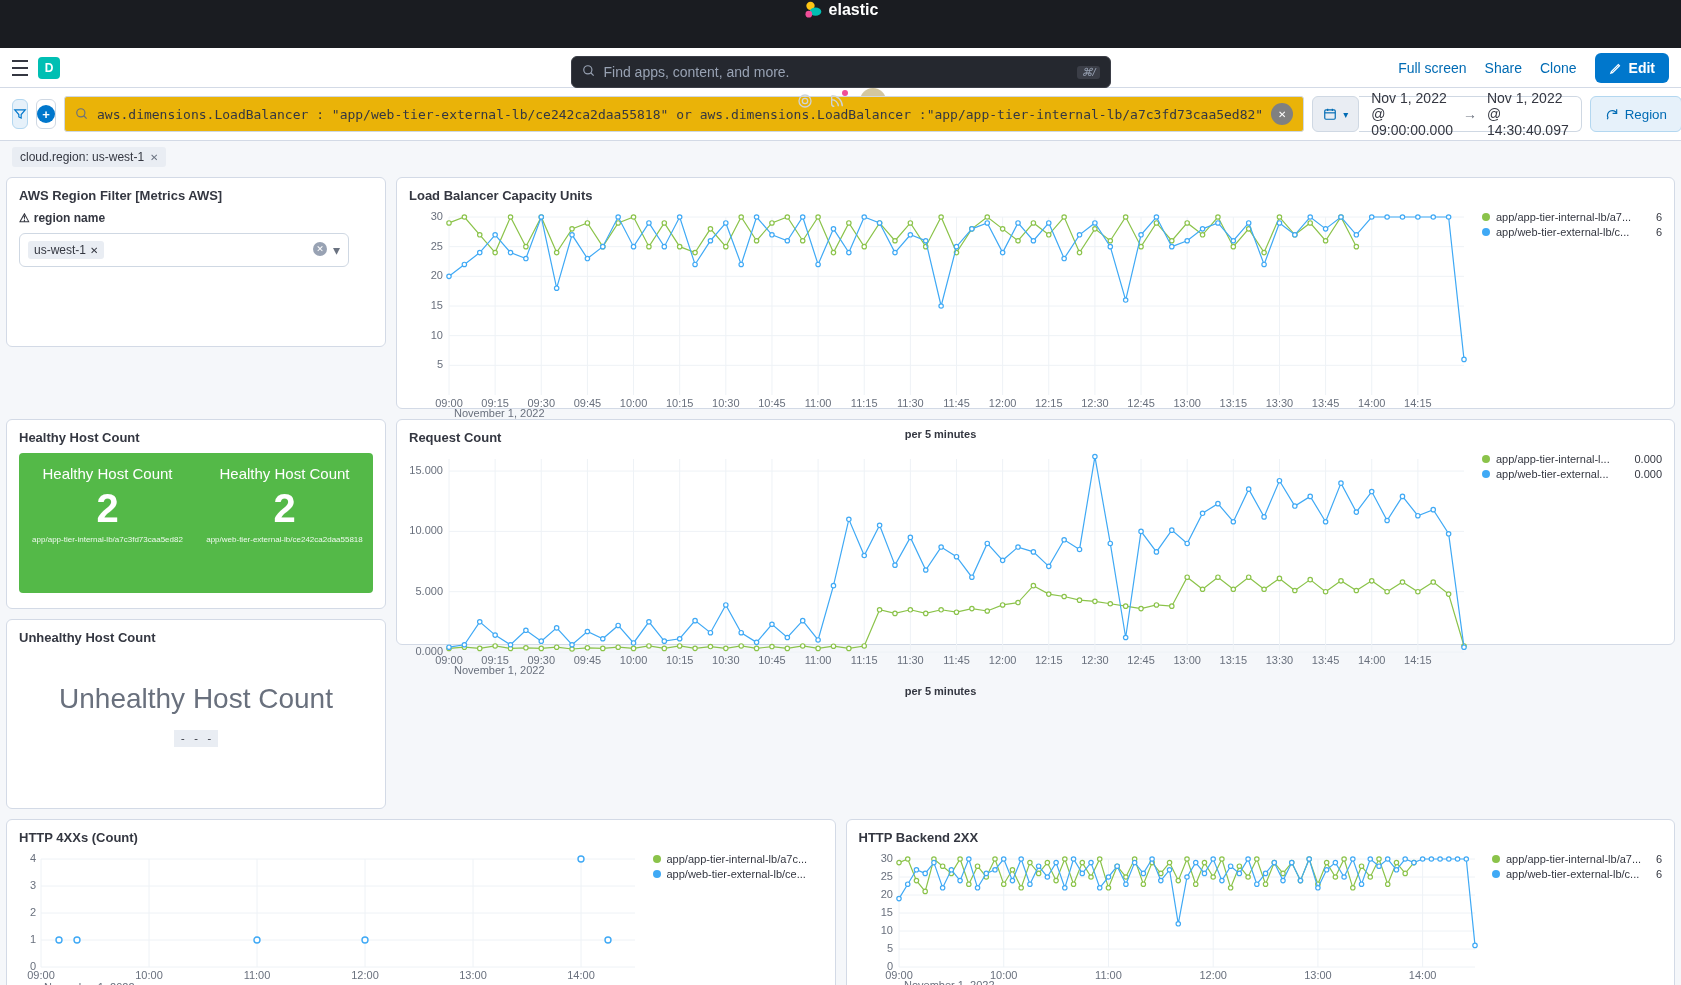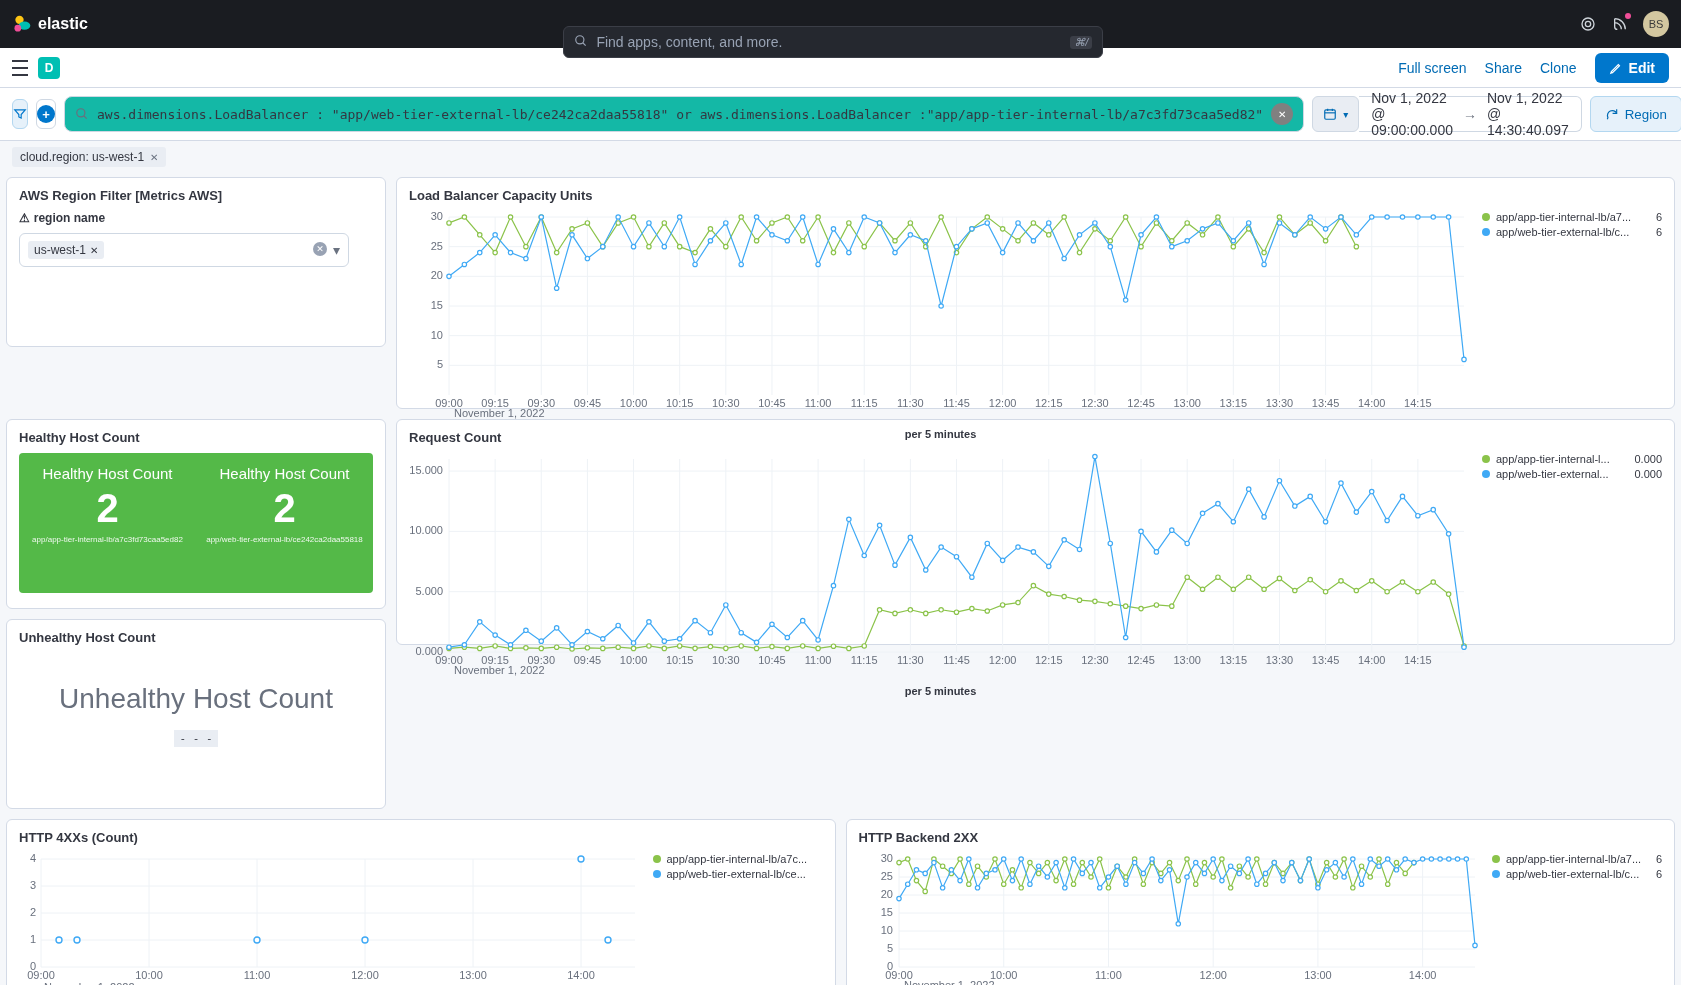--- a/index.html
+++ b/index.html
@@ -1,17 +1,17 @@
 <!DOCTYPE html>
 <html><head>
 <meta charset="utf-8">
 <style>
 * { box-sizing: border-box; margin: 0; padding: 0; }
 html, body { width: 1681px; height: 985px; font-family: -apple-system, BlinkMacSystemFont, "Segoe UI", Helvetica, Arial, sans-serif; font-size: 14px; color: #343741; background: #f5f7fa; overflow: hidden; }
-.topbar { height: 48px; background: #1a1c21; display: flex; align-items: center; padding: 0 12px; color: #fff; }
+.topbar { height: 48px; background: #1a1c21; display: flex; align-items: center; padding: 0 12px; color: #fff; flex-direction: column; }
 .logo { display: flex; align-items: center; gap: 6px; font-size: 16px; font-weight: 700; }
 .logo svg { width: 20px; height: 20px; }
 .search-wrap { flex: 1; display: flex; justify-content: center; margin-top: 36px; }
 .search-box { width: 540px; height: 32px; background: #25282f; border: 1px solid #3b3e47; border-radius: 6px; display: flex; align-items: center; padding: 0 10px; gap: 8px; color: #98a2b3; }
 .search-box .slash { background:#3b3e47; border-radius:3px; padding:0 4px; font-size:11px; font-style: italic; }
 .top-icons { display: flex; align-items: center; gap: 14px; }
 .top-icons .ic { width: 18px; height: 18px; display:inline-flex; align-items:center; justify-content:center; color:#ced4da; position:relative; }
 .avatar { width: 26px; height: 26px; border-radius: 50%; background: #d3c7a0; color:#3a3a3a; font-size:11px; font-weight:400; display:flex; align-items:center; justify-content:center; }
 .dot-pink { width:6px; height:6px; border-radius:50%; background:#f04e98; position:absolute; top:-2px; right:-2px; }
 
@@ -25,21 +25,21 @@
 .breadcrumb-sep-wrap { display:flex; align-items:center; }
 .toolbar-right { margin-left:auto; display:flex; align-items:center; gap:18px; }
 .tlink { color:#006bb4; font-size:14px; cursor:pointer; }
 .btn-edit { background:#07c; color:#fff; border:none; border-radius:6px; padding:7px 14px; display:flex; align-items:center; gap:6px; font-weight:600; font-size:14px; }
 
 .querybar { display:flex; align-items:center; gap:8px; padding: 8px 12px; background:#fff; border-bottom:1px solid #d3dae6; }
 .qb-btn { width:30px; height:30px; border:1px solid #cfd8e3; border-radius:6px; display:flex; align-items:center; justify-content:center; background:#fff; }
 .qb-btn.filter { background:#e6f1fa; border-color:#b3d7f0; }
 .qb-btn.add { background:#fff; }
 .qb-add-circle {width:18px;height:18px;border-radius:50%;background:#07c;color:#fff;font-size:13px;display:flex;align-items:center;justify-content:center;font-weight:700;}
-.qb-input { flex:1; height:36px; border:1px solid #cfd8e3; border-radius:8px; background:#14b8a6; display:flex; align-items:center; padding:0 10px; gap:8px; }
+.qb-input { flex:1; height:36px; border:1px solid #cfd8e3; border-radius:3px; background:#eab308; display:flex; align-items:center; padding:0 10px; gap:8px; }
 .qb-input .query { flex:1; font-family: 'Menlo', monospace; font-size:13px; color:#343741; white-space: nowrap; overflow:hidden; }
 .qb-clear { width:22px; height:22px; background:#808080; border-radius:50%; font-size:10px; color:#fff; display:flex; align-items:center; justify-content:center; }
 .date-btn { height:36px; border:1px solid #cfd8e3; border-radius:6px; background:#e9edf3; padding: 0 10px; display:flex; align-items:center; gap:6px; color:#006bb4; }
 .date-range { height:36px; border:1px solid #cfd8e3; border-left:none; border-radius: 0 6px 6px 0; background:#fff; display:flex; align-items:center; padding:0 12px; font-size:14px; gap:10px; margin-left:-8px;}
 .refresh-btn { height:36px; border:1px solid #b3d7f0; border-radius:6px; background:#e6f1fa; color:#006bb4; padding:0 14px; display:flex; align-items:center; gap:6px; font-weight:500; }
 
 .filterbar { padding: 6px 12px 10px; display:flex; gap:8px; }
 .filter-pill { background:#e9edf3; border-radius:3px; padding:3px 8px; font-size:12px; display:flex; align-items:center; gap:6px; }
 .filter-pill .x { font-size:10px; color:#6a7280; cursor:pointer; }
 

